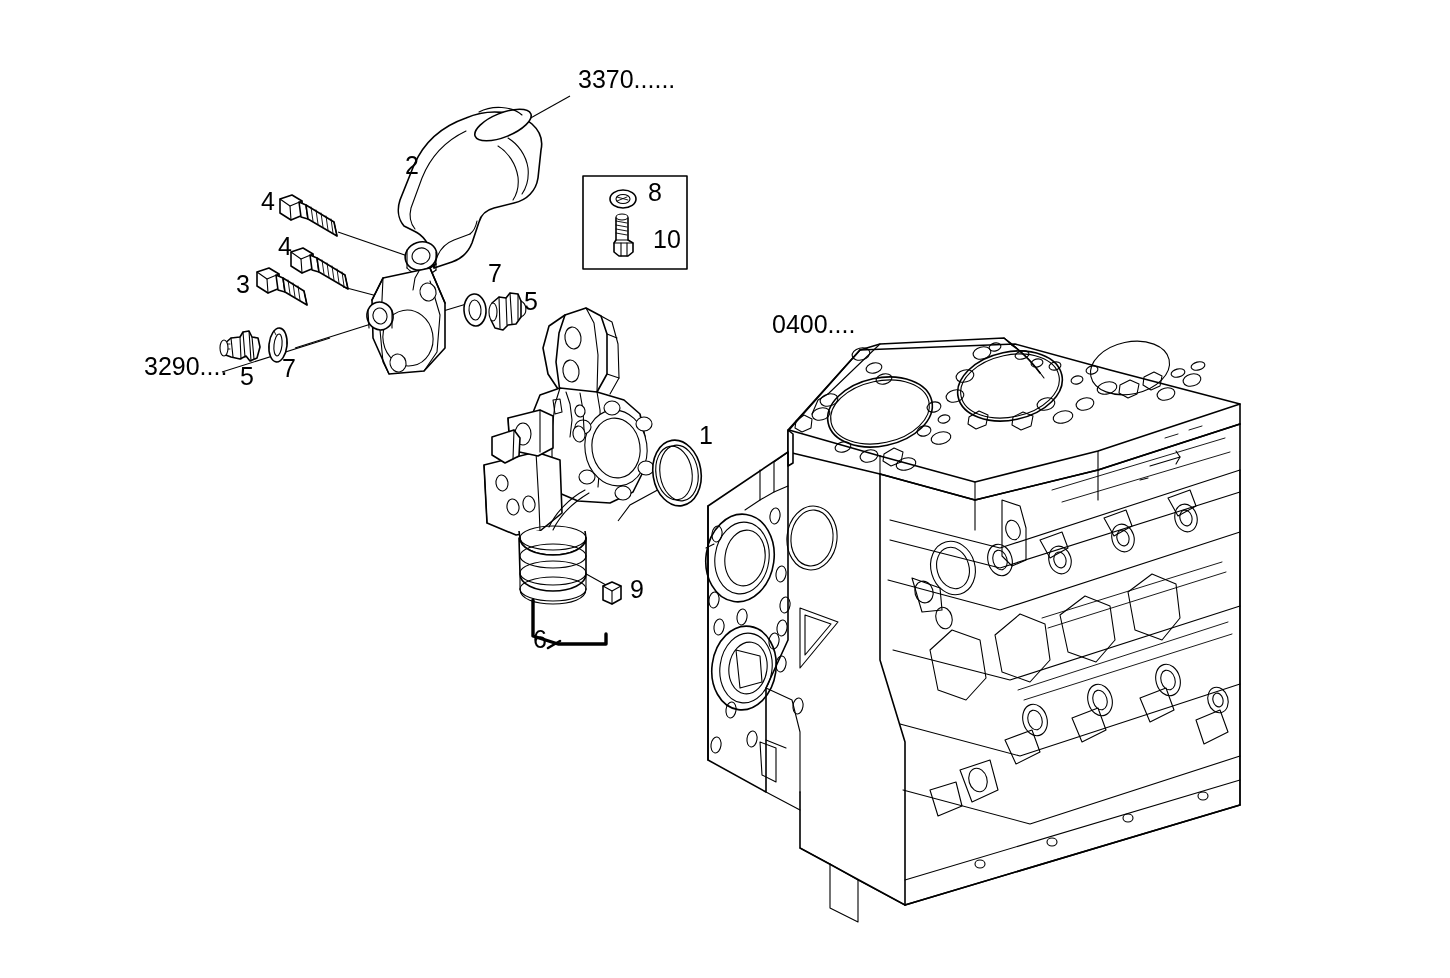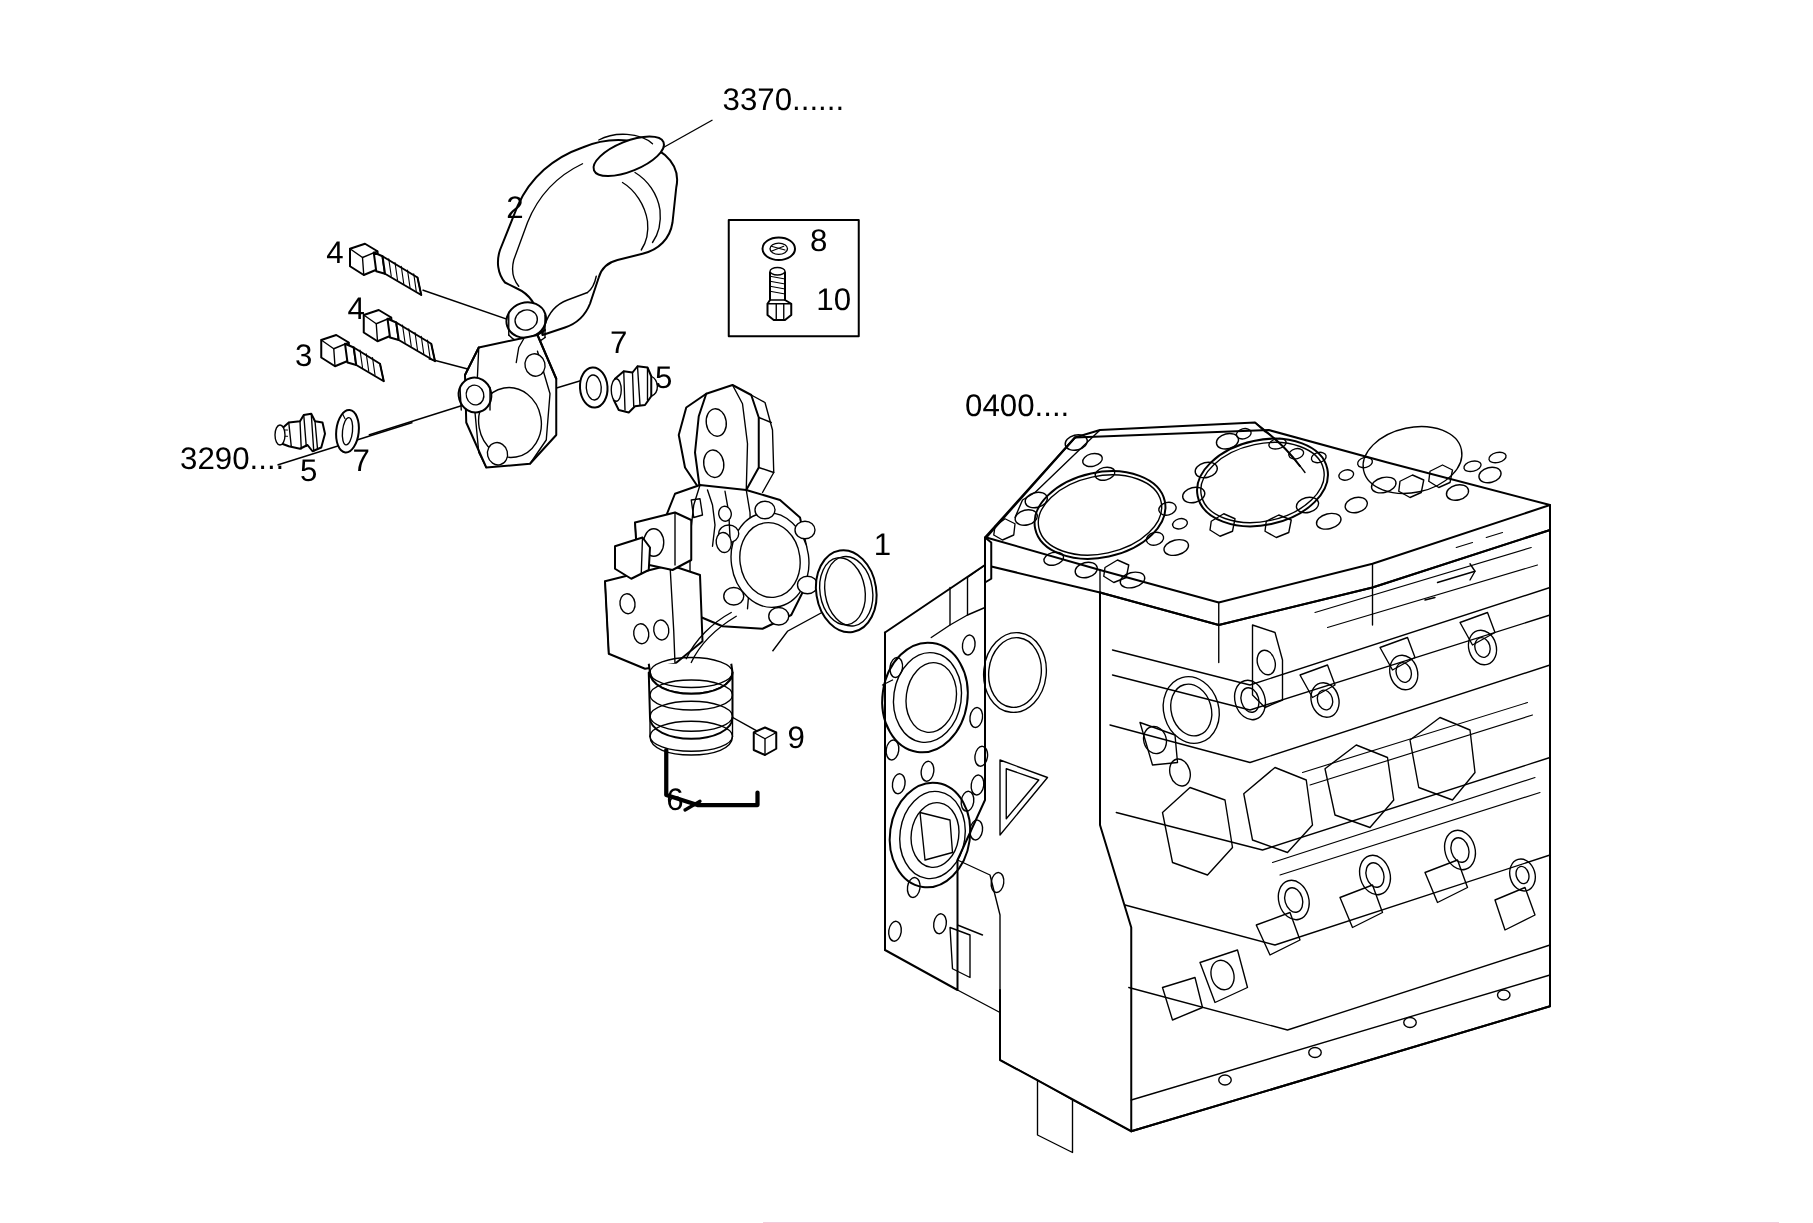--- a/index.html
+++ b/index.html
@@ -11,21 +11,21 @@
   body {
     width: 1450px;
     height: 978px;
     overflow: hidden;
     font-family: "Liberation Sans", sans-serif;
   }
   #diagram-root {
     position: relative;
     width: 1450px;
     height: 978px;
-    background: #be185d;
+    background: #15803d;
   }
   svg#parts-svg {
     position: absolute;
     left: 0;
     top: 0;
     width: 1450px;
     height: 978px;
     display: block;
   }
   .ln { fill: none; stroke: #000000; stroke-width: 1.6; stroke-linejoin: round; stroke-linecap: round; }

